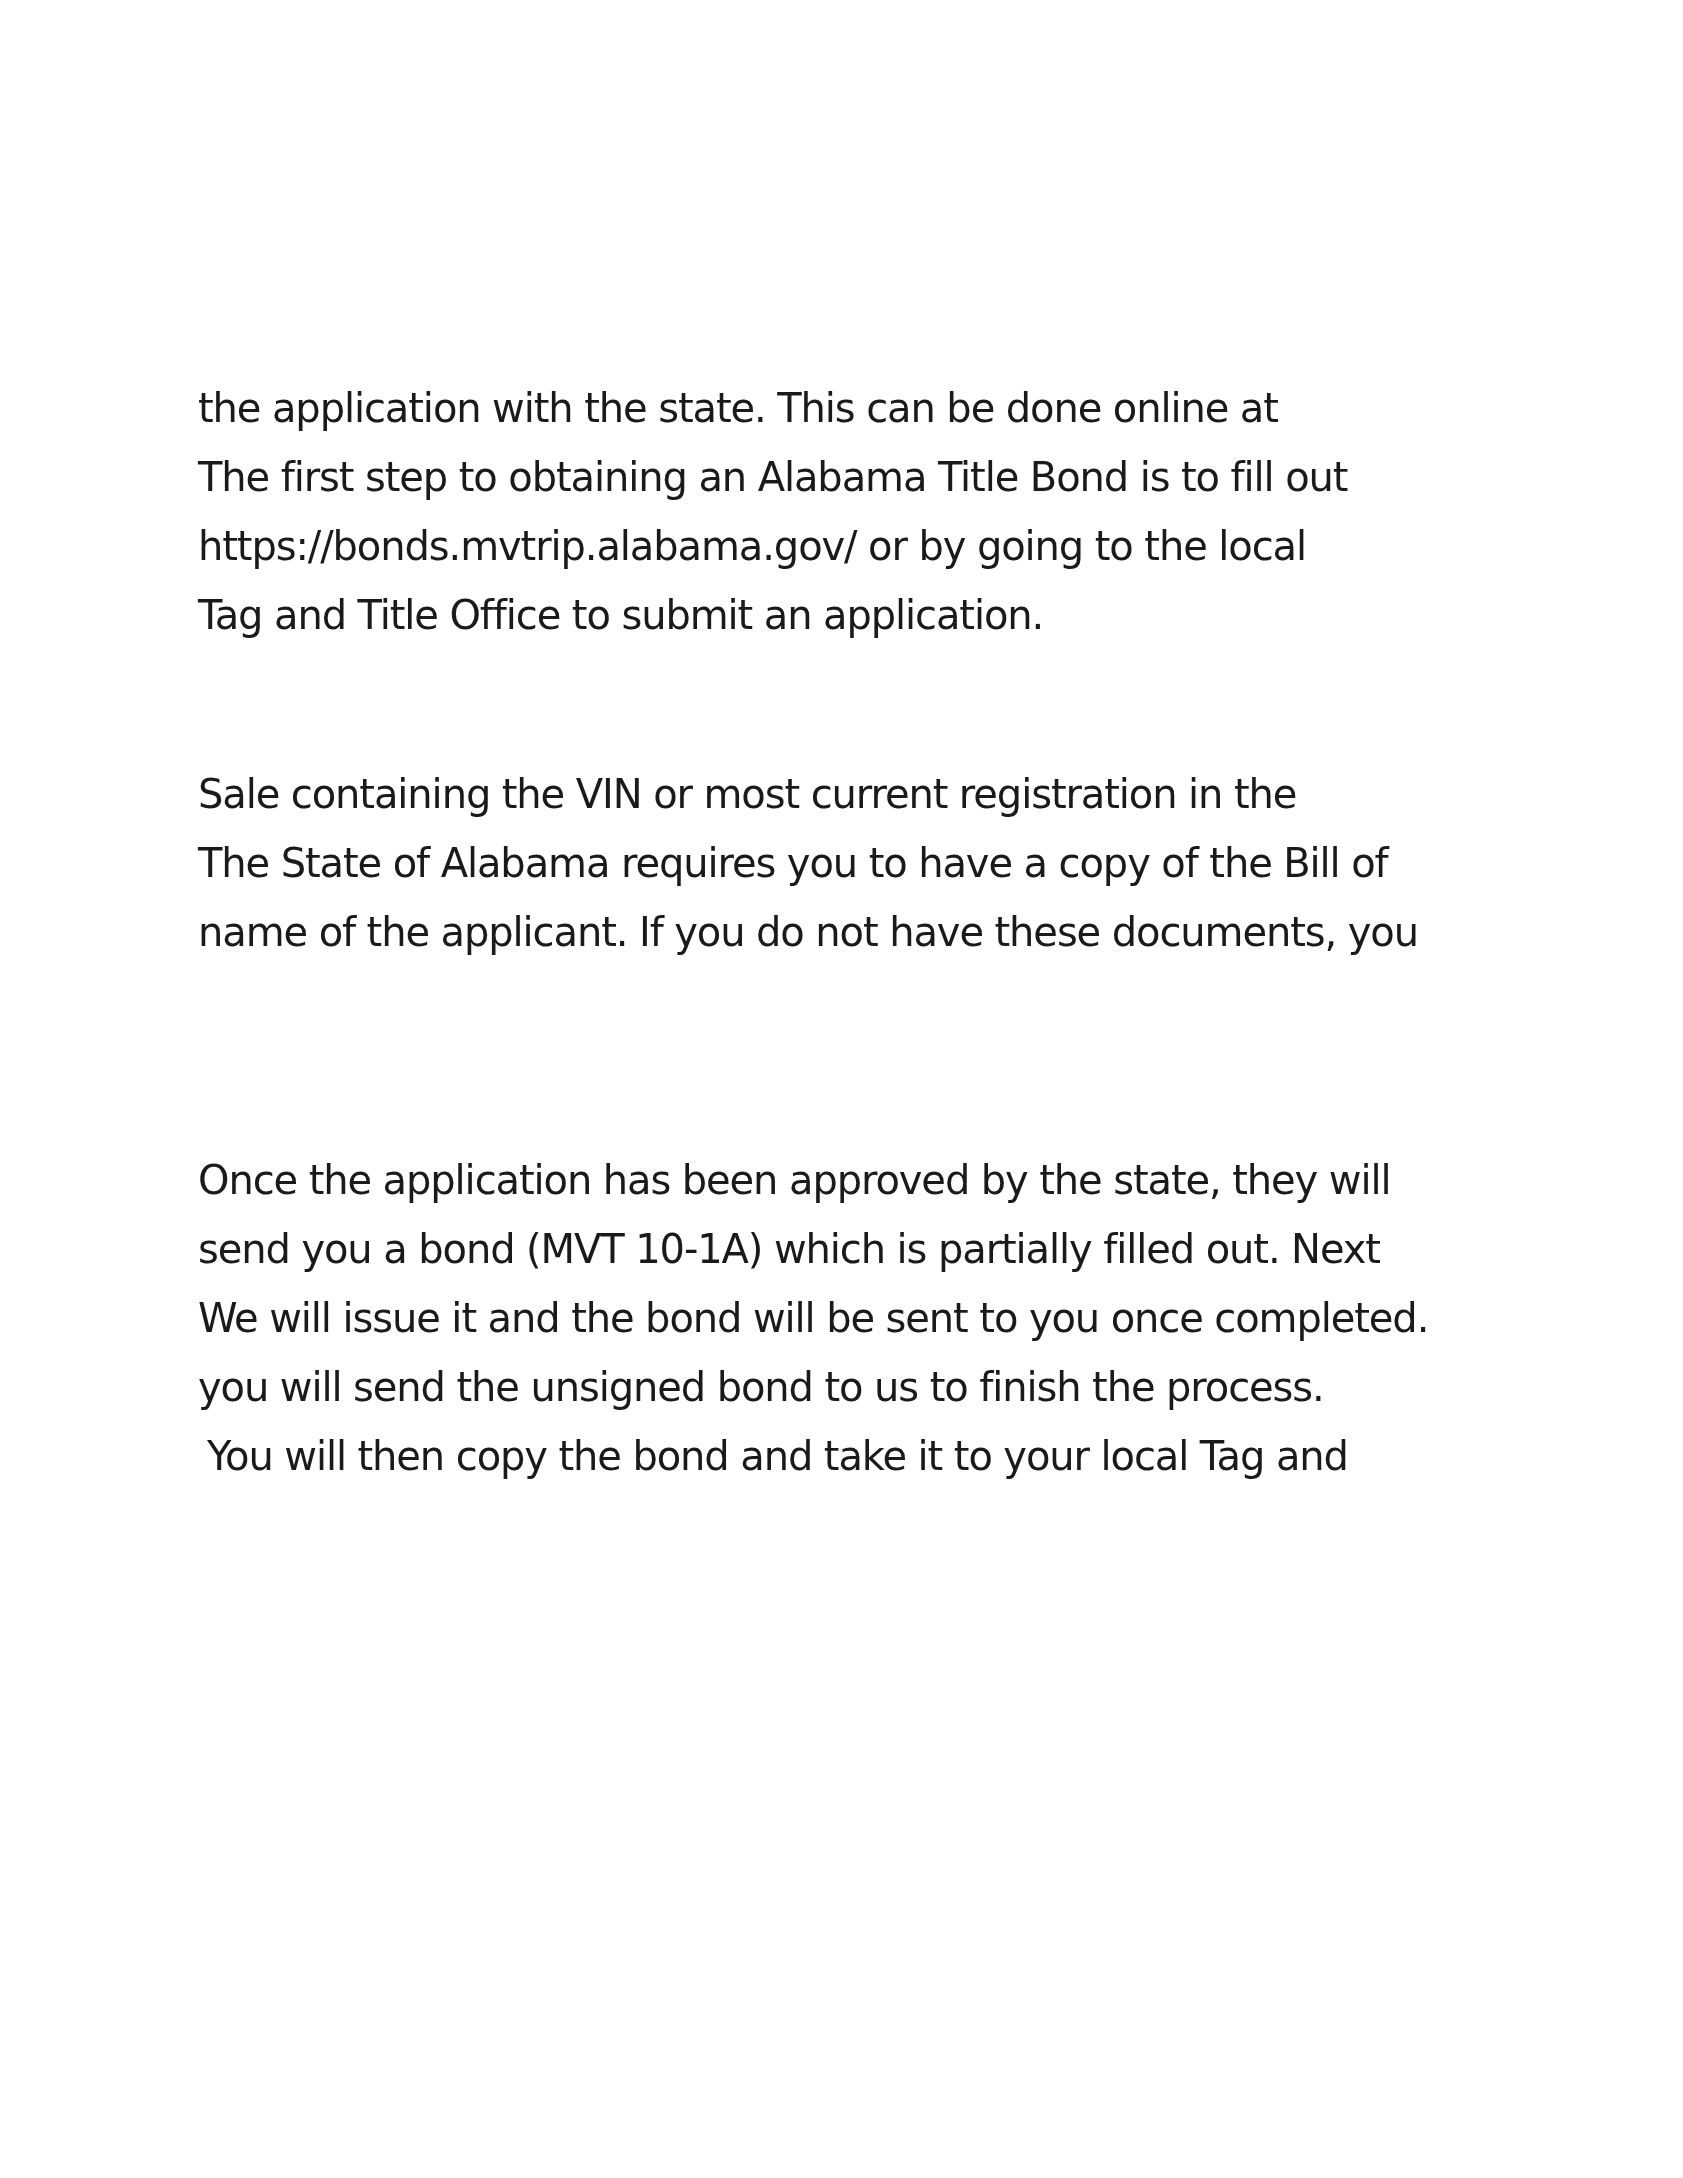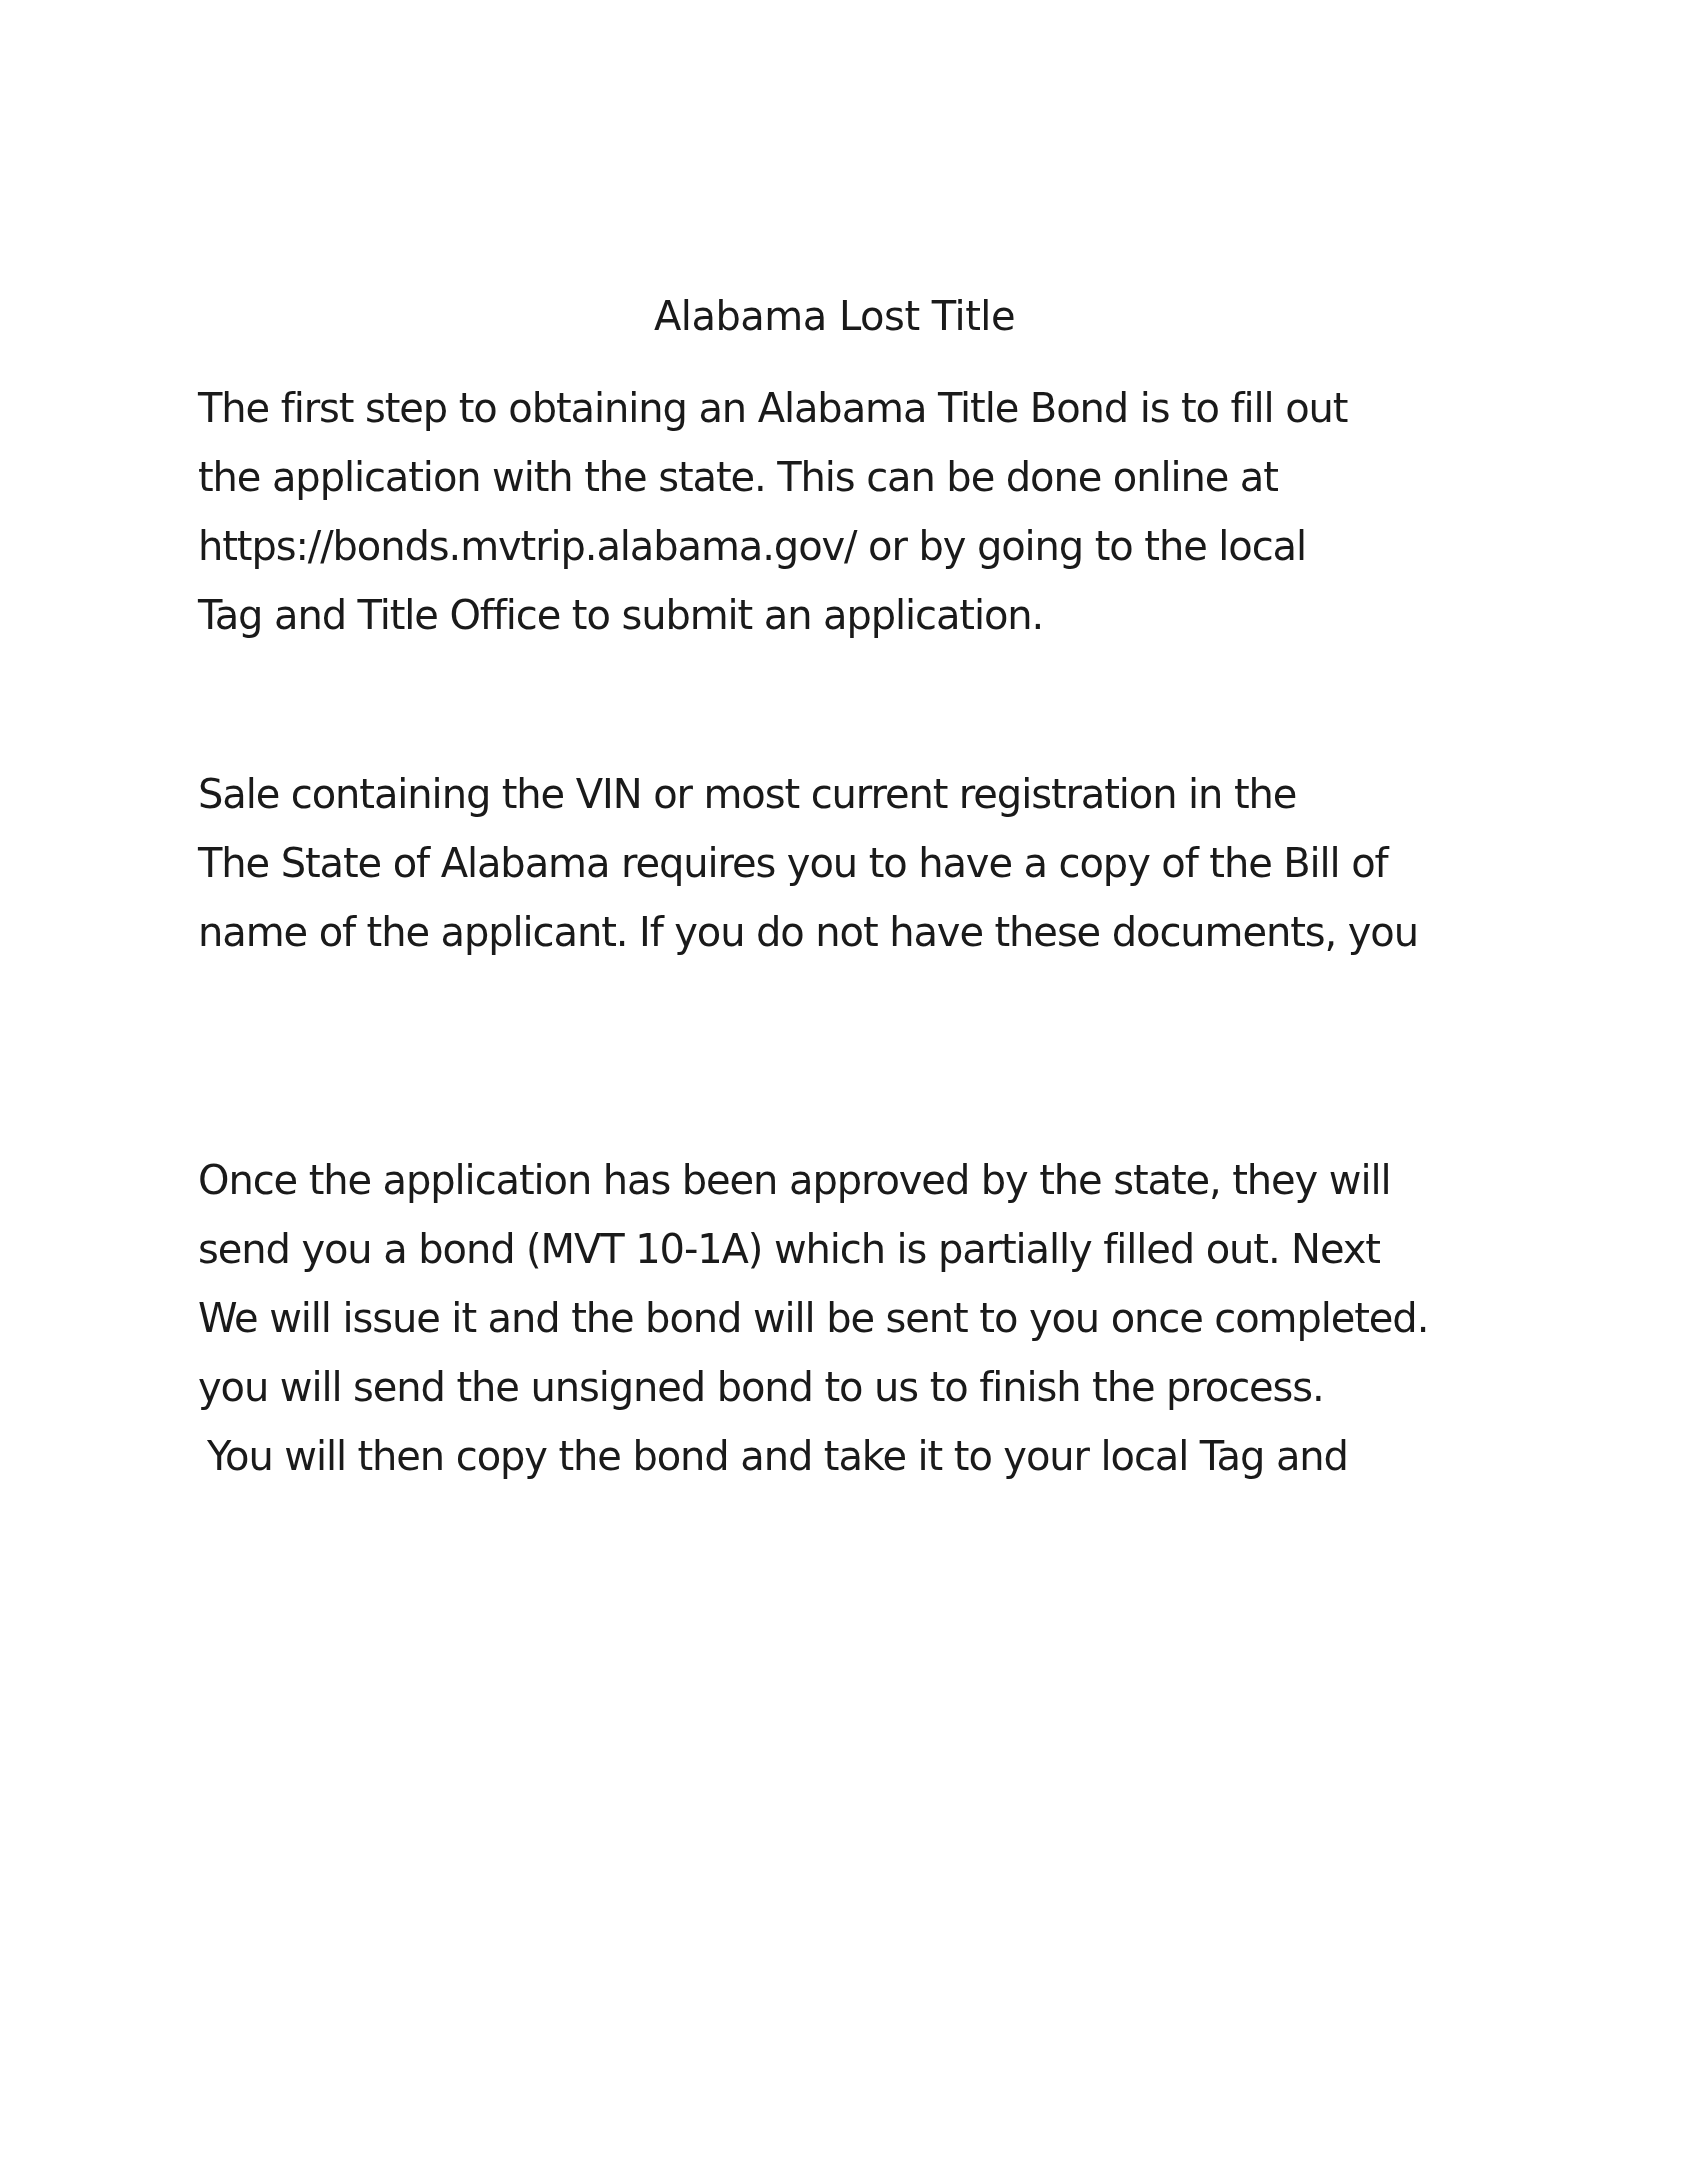--- a/index.html
+++ b/index.html
@@ -13,25 +13,24 @@
           white-space: nowrap; letter-spacing: -1.1px; }
   .indent { padding-left: 9px; }
   #p1 { top: 374px; }
   #p2 { top: 760px; }
   #p3 { top: 1146px; }
 </style>
 </head>
 <body>
 
 <div class="page">
-  <div class="title">Alabama Lost Title</div>
 
   <div class="para" id="p1">
+    <span class="line">the application with the state. This can be done online at</span>
     <span class="line">The first step to obtaining an Alabama Title Bond is to fill out</span>
-    <span class="line">the application with the state. This can be done online at</span>
     <span class="line">https://bonds.mvtrip.alabama.gov/ or by going to the local</span>
     <span class="line">Tag and Title Office to submit an application.</span>
   </div>
 
   <div class="para" id="p2">
     <span class="line">Sale containing the VIN or most current registration in the</span>
     <span class="line">The State of Alabama requires you to have a copy of the Bill of</span>
     <span class="line">name of the applicant. If you do not have these documents, you</span>
   </div>
 

